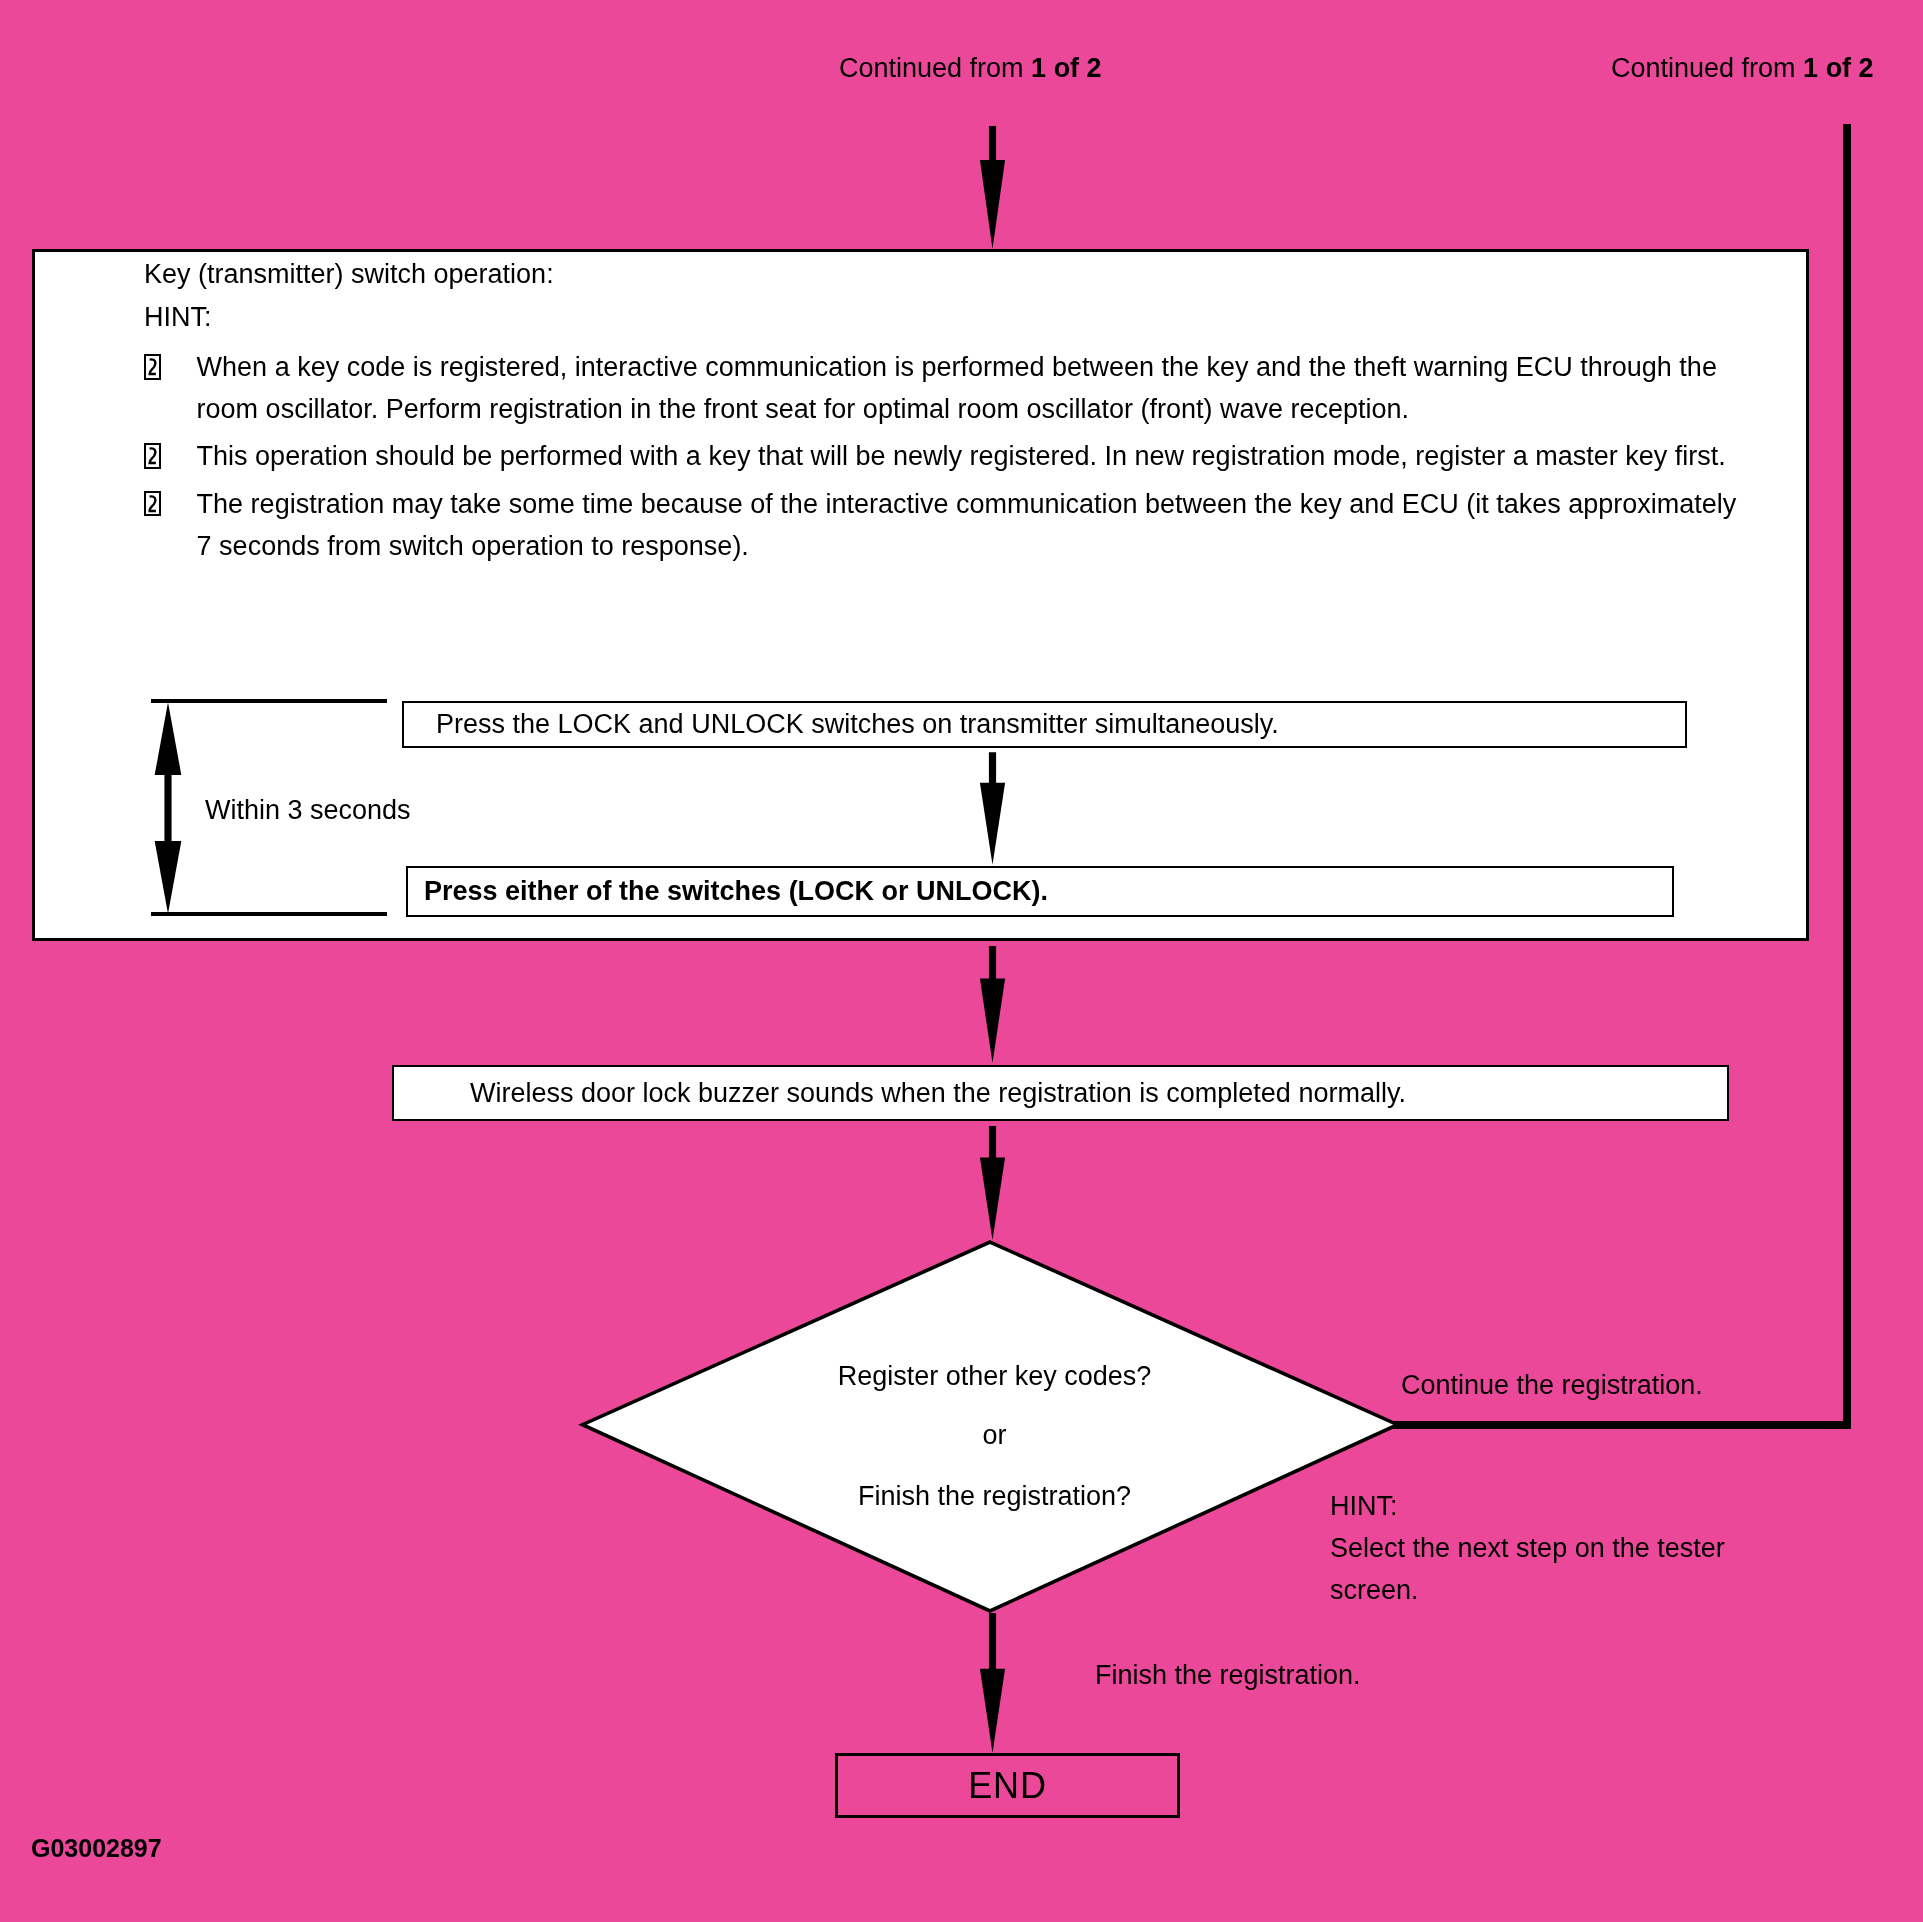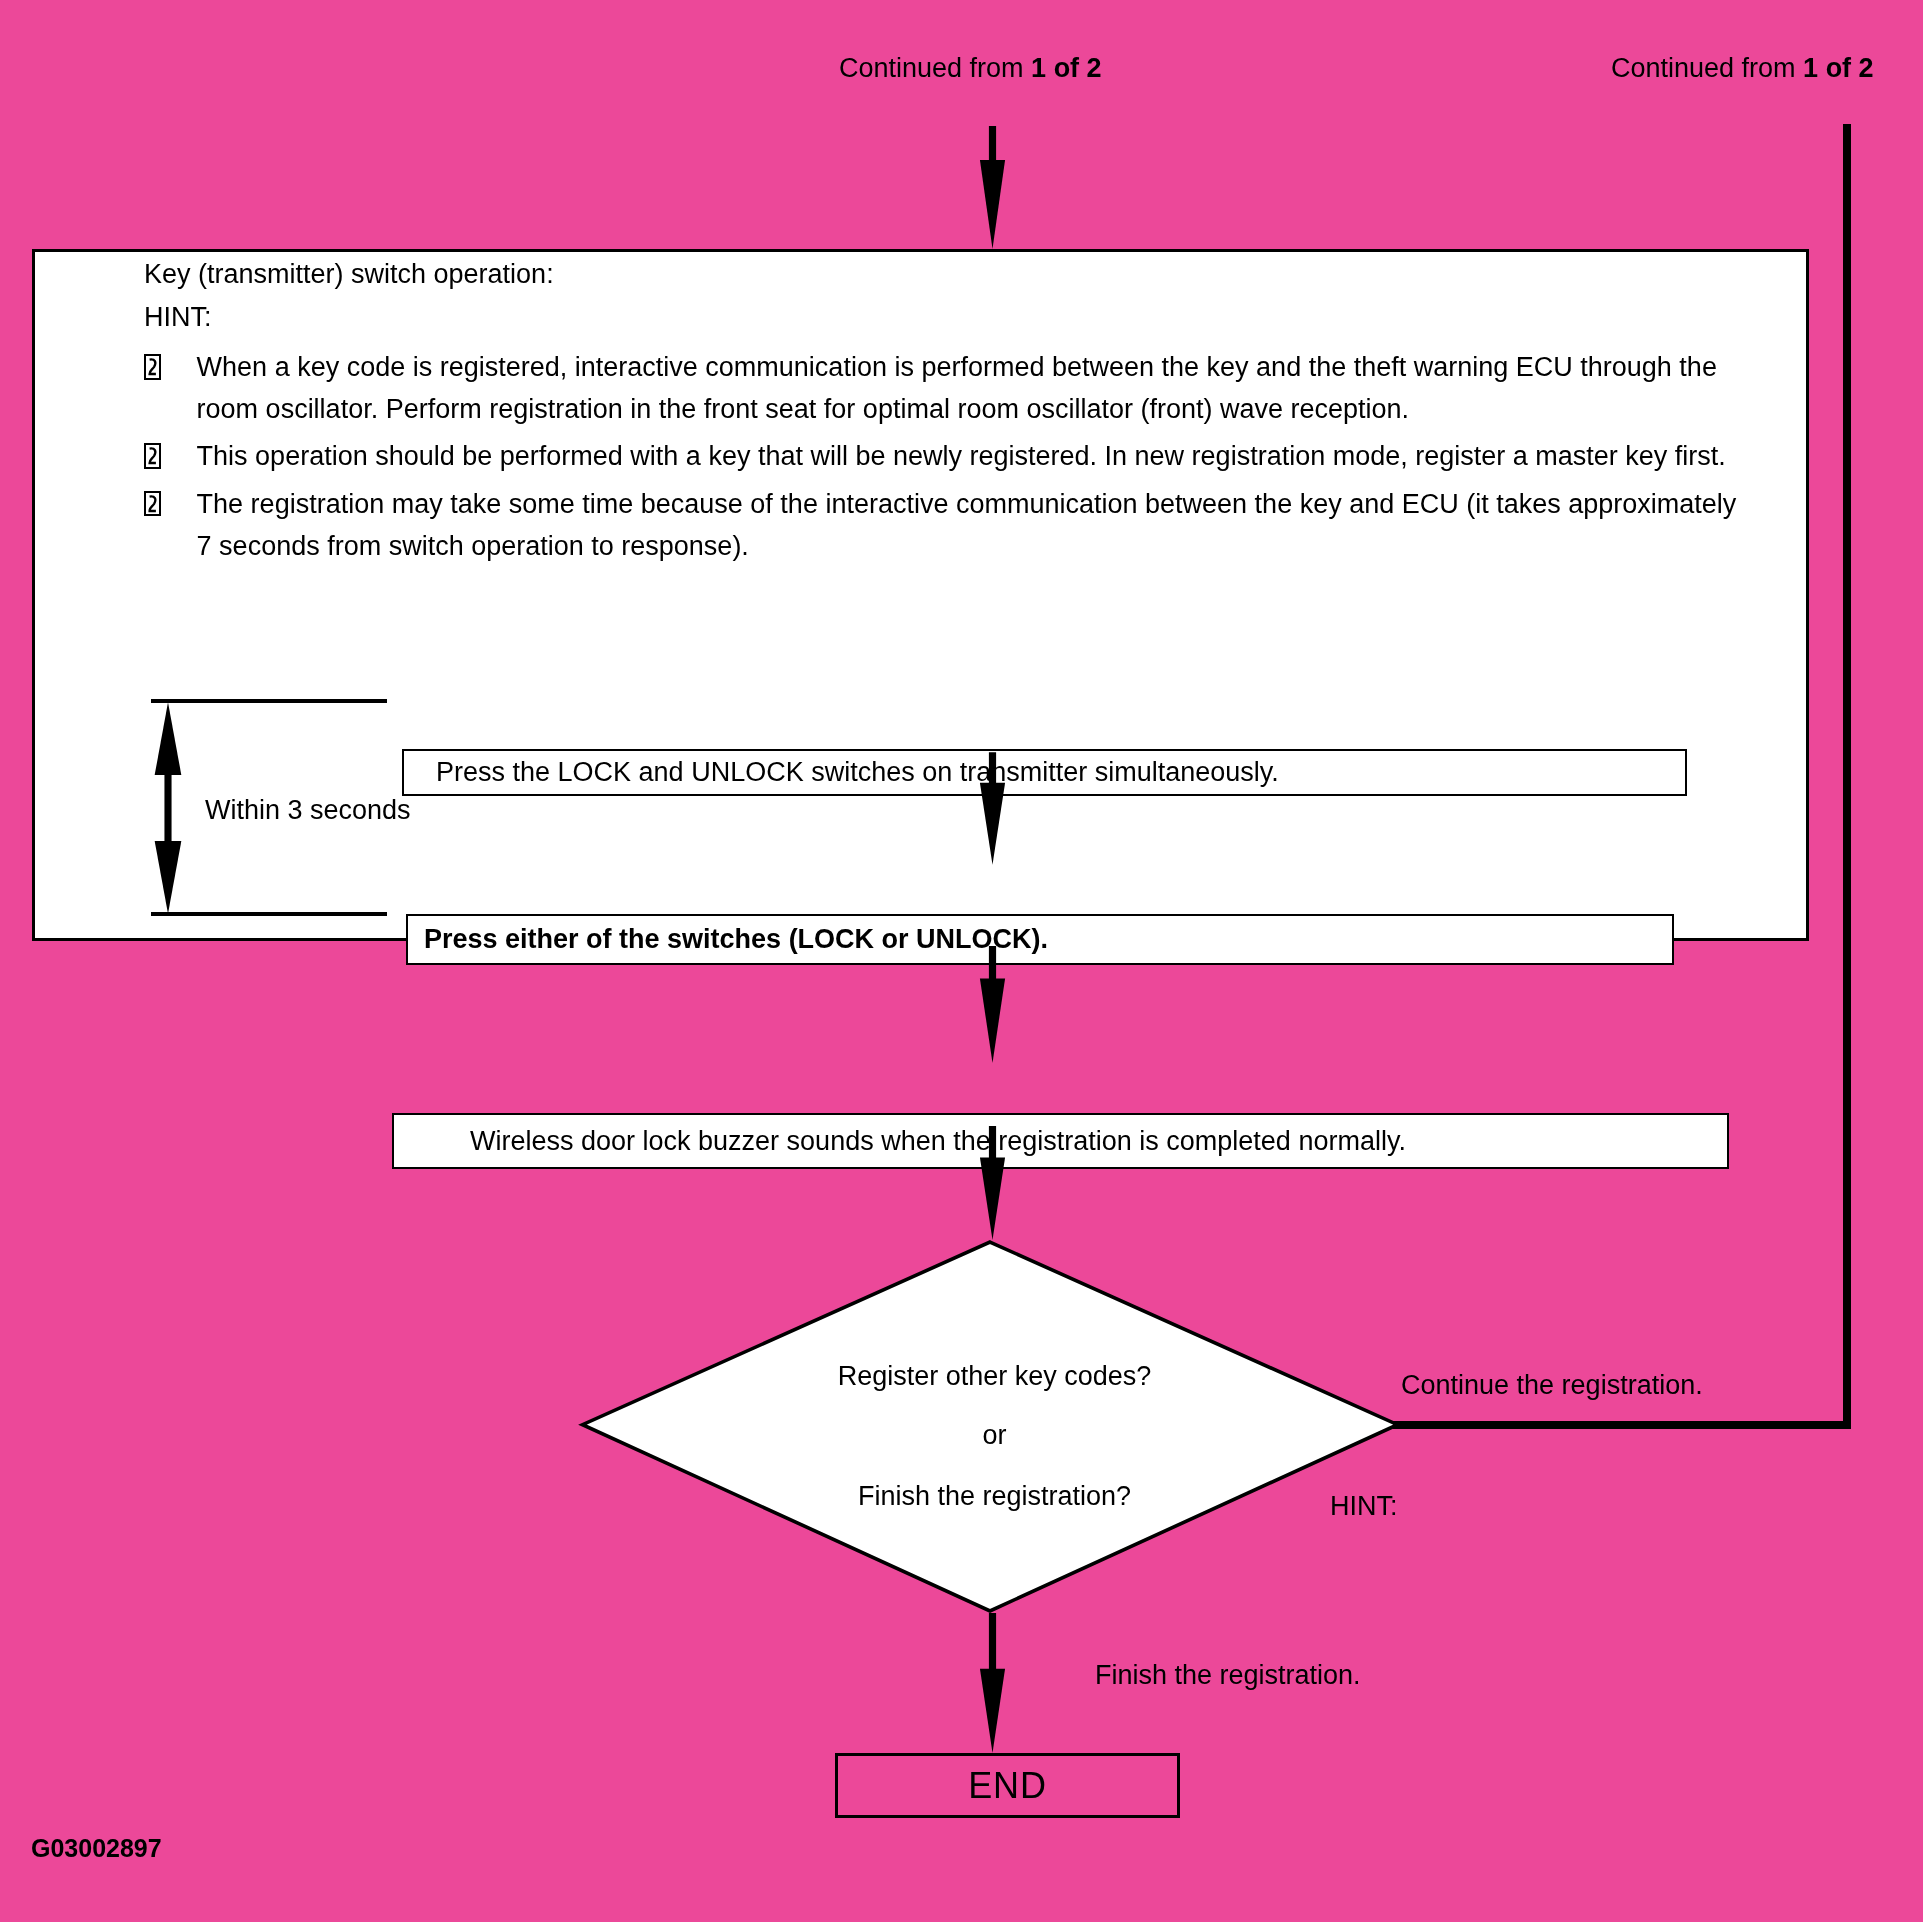--- a/index.html
+++ b/index.html
@@ -9,21 +9,21 @@
   .b{font-weight:bold;}
   
   .outer-box{position:absolute;left:32px;top:249px;width:1771px;height:686px;border:3.6px solid #000;background:#fff;}
   .panel-title{position:absolute;left:144px;top:259px;font-size:27px;font-weight:normal;white-space:nowrap;}
   .panel-hint{position:absolute;left:144px;top:302px;font-size:27px;white-space:nowrap;}
   .bullets{position:absolute;left:144px;top:346px;width:1620px;}
   .bullet{display:flex;align-items:flex-start;margin-bottom:5.4px;}
   .tofu{flex:0 0 auto;width:12.6px;height:21.6px;border:2.7px solid #000;margin-top:8px;margin-right:36px;display:flex;align-items:center;justify-content:center;}
   .bullet-text{font-size:27px;line-height:42px;width:1548px;white-space:normal;}
   
-  .pbox{position:absolute;border:2.7px solid #000;background:#fff;display:flex;align-items:center;font-size:27px;margin-top:48px;}
+  .pbox{position:absolute;border:2.7px solid #000;background:#fff;display:flex;align-items:center;font-size:27px;}
   .pbox1{left:402px;top:701px;width:1249px;height:43px;padding-left:32px;}
   .pbox2{left:406px;top:866px;width:1248px;height:47px;padding-left:16px;font-weight:bold;}
   .pbox3{left:392px;top:1065px;width:1257px;height:52px;padding-left:76px;}
   
   .tick{position:absolute;height:3.6px;background:#000;}
   .thick-v{position:absolute;left:1843px;top:124px;width:8px;height:1305px;background:#000;}
   .thick-h{position:absolute;left:1393px;top:1421px;width:458px;height:8px;background:#000;}
   .arrow{position:absolute;}
   .diamond-svg{position:absolute;left:575px;top:1234px;}
   .dtext{position:absolute;left:765px;width:459px;text-align:center;font-size:27px;white-space:nowrap;}
@@ -115,20 +115,21 @@
   <svg class="diamond-svg" width="830" height="385" viewBox="0 0 922 428">
     <polygon points="461,9 914,212 461,419 8,212" fill="#ffffff" stroke="#000" stroke-width="4"></polygon>
   </svg>
   <div class="dtext" style="top:1361px;">Register other key codes?</div>
   <div class="dtext" style="top:1420px;">or</div>
   <div class="dtext" style="top:1481px;">Finish the registration?</div>
 
   <div class="txt" style="left:1401px;top:1355px;margin-top:14px;">Continue the registration.</div>
   <div class="hint2">
     <div>HINT:</div>
+    <div>Select the next step on the tester screen.</div>
   </div>
 
   <svg class="arrow" style="left:979px;top:1613px;" width="27" height="140" viewBox="0 0 30 156">
     <rect x="11" y="0" width="8" height="64" fill="#000"></rect>
     <polygon points="1,62 29,62 15,156" fill="#000"></polygon>
   </svg>
   <div class="txt" style="left:1047px;top:1659px;margin-left:48px;">Finish the registration.</div>
 
   <div class="end-box">
       <span>END</span>

